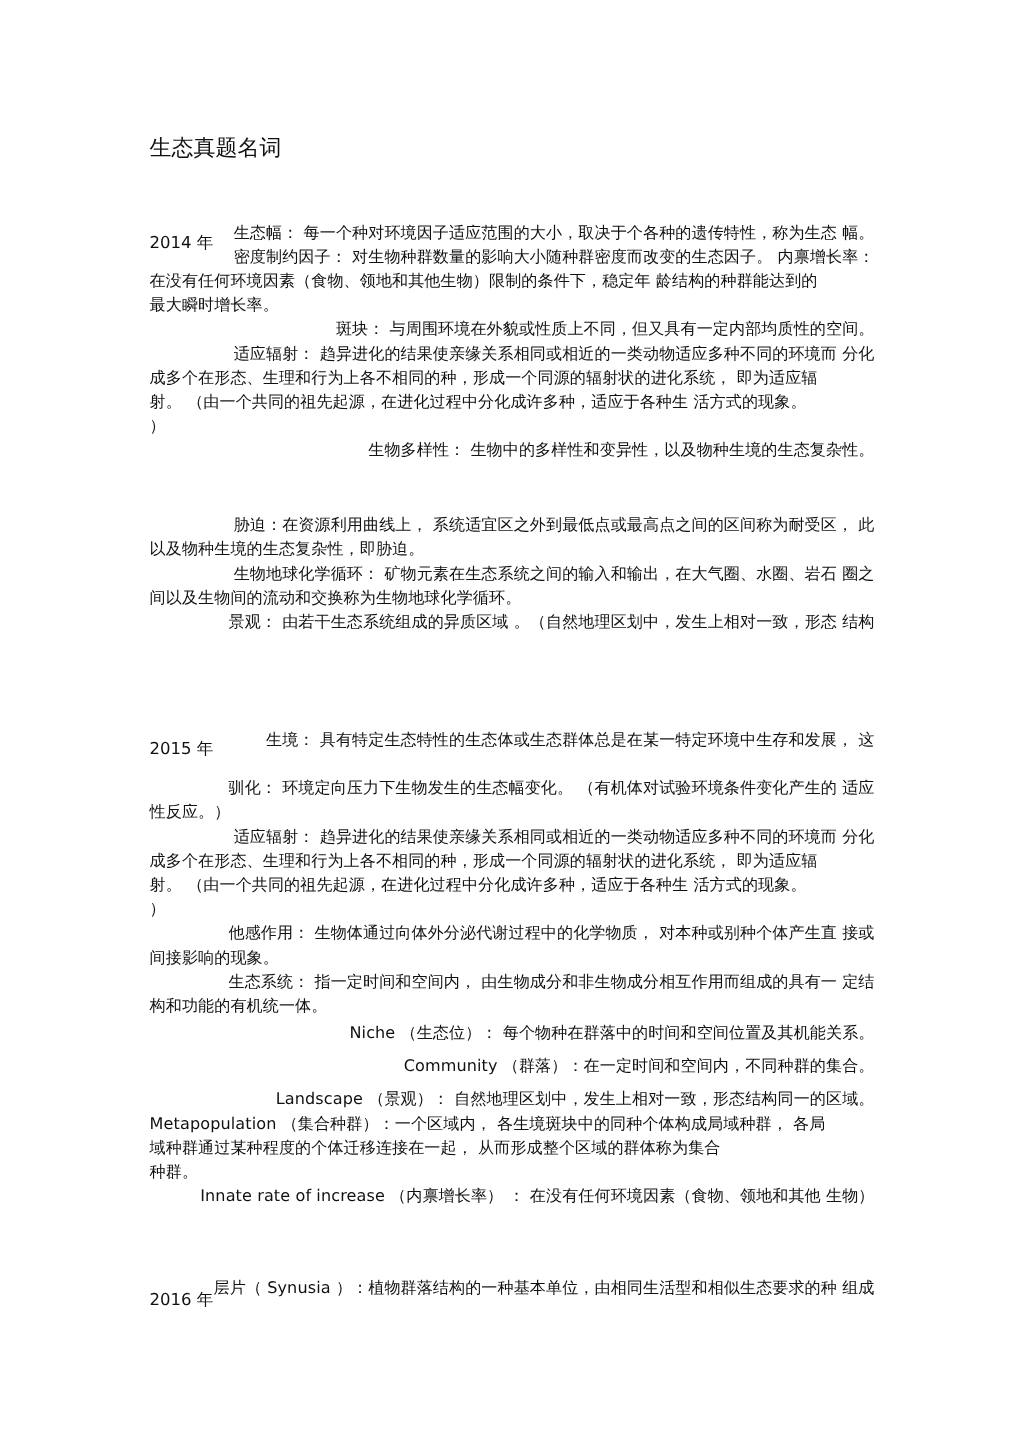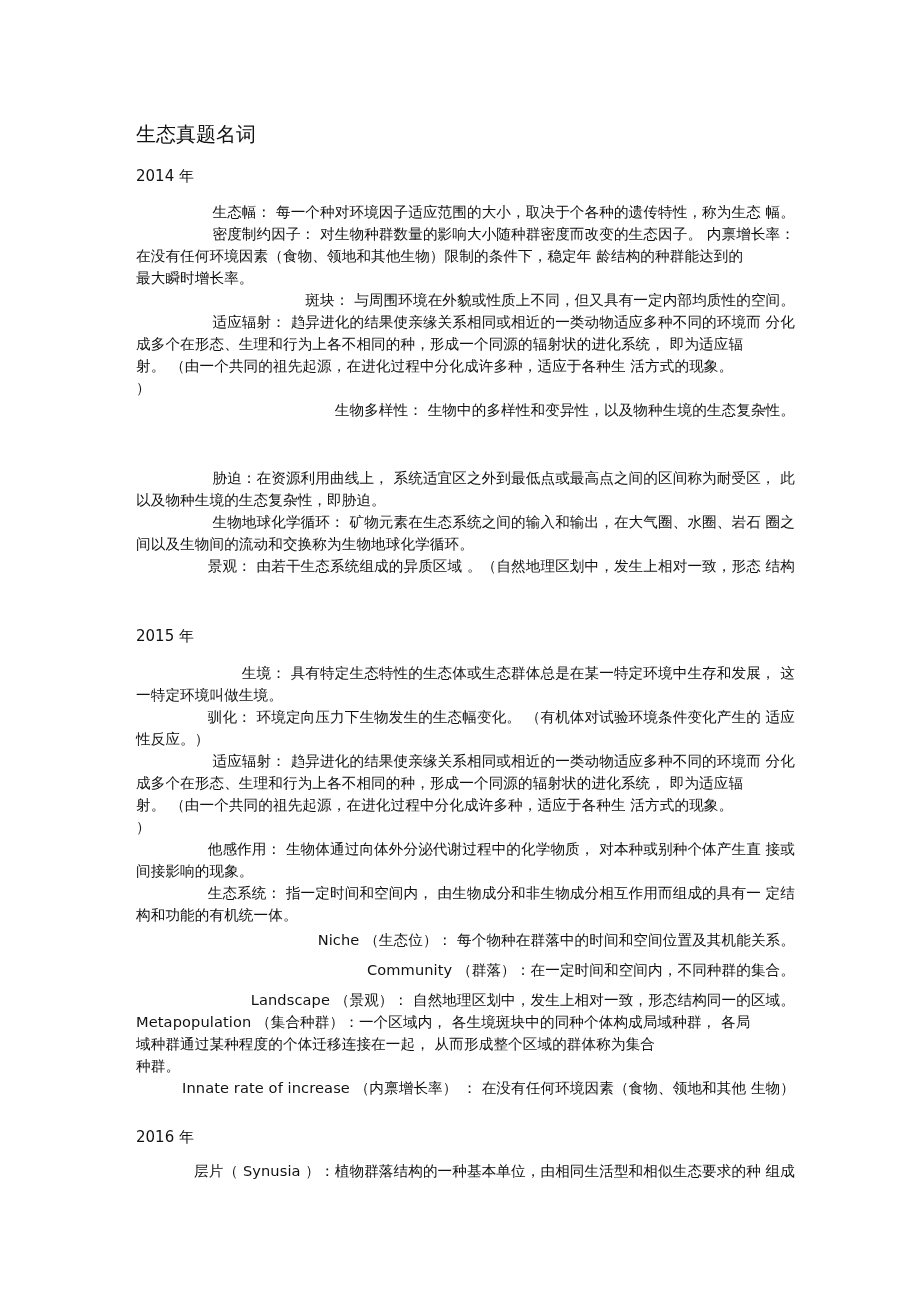--- a/index.html
+++ b/index.html
@@ -1,20 +1,20 @@
 <!DOCTYPE html>
 <html><head>
   <meta charset="utf-8">
   <style>
     html, body { margin: 0; padding: 0; background: #ffffff; }
     body { width: 920px; height: 1303px; position: relative; overflow: hidden;
            font-family: "DejaVu Sans", "Liberation Sans", sans-serif; color: #111111; }
     .page { position: absolute; left: 0; top: 0; width: 920px; height: 1082px; background: #fff; }
     .title { position: absolute; left: 136px; top: 121px; font-size: 20px; line-height: 26px; white-space: nowrap; }
-    .year { position: absolute; left: 136px; font-size: 15px; line-height: 20px; white-space: nowrap; }
+    .year { position: absolute; left: 136px; font-size: 15px; line-height: 20px; white-space: nowrap; margin-top: 44px; }
     .line { position: absolute; left: 136px; width: 642px; font-size: 14.6px; line-height: 22px;
             white-space: nowrap; overflow: visible; letter-spacing: 0.1px; }
     .ind { padding-left: 17px; text-align: right; }
   </style>
 </head>
 <body>
 
 <div class="page">
   <div class="title">生态真题名词</div>
 
@@ -30,21 +30,20 @@
   <div class="line" style="top:377px">）</div>
   <div class="line ind" style="top:399px">生物多样性：  生物中的多样性和变异性，以及物种生境的生态复杂性。</div>
   <div class="line ind" style="top:467px">胁迫：在资源利用曲线上，  系统适宜区之外到最低点或最高点之间的区间称为耐受区，  此</div>
   <div class="line" style="top:489px">以及物种生境的生态复杂性，即胁迫。</div>
   <div class="line ind" style="top:511px">生物地球化学循环：  矿物元素在生态系统之间的输入和输出，在大气圈、水圈、岩石  圈之</div>
   <div class="line" style="top:533px">间以及生物间的流动和交换称为生物地球化学循环。</div>
   <div class="line ind" style="top:555px">景观：  由若干生态系统组成的异质区域  。（自然地理区划中，发生上相对一致，形态  结构</div>
 
   <div class="year" style="top:626px">2015  年</div>
   <div class="line ind" style="top:662px">生境：  具有特定生态特性的生态体或生态群体总是在某一特定环境中生存和发展，           这</div>
-  <div class="line" style="top:684px">一特定环境叫做生境。</div>
   <div class="line ind" style="top:706px">驯化：  环境定向压力下生物发生的生态幅变化。   （有机体对试验环境条件变化产生的  适应</div>
   <div class="line" style="top:728px">性反应。）</div>
   <div class="line ind" style="top:750px">适应辐射：  趋异进化的结果使亲缘关系相同或相近的一类动物适应多种不同的环境而  分化</div>
   <div class="line" style="top:772px">成多个在形态、生理和行为上各不相同的种，形成一个同源的辐射状的进化系统，  即为适应辐</div>
   <div class="line" style="top:794px">射。   （由一个共同的祖先起源，在进化过程中分化成许多种，适应于各种生  活方式的现象。</div>
   <div class="line" style="top:816px">）</div>
   <div class="line ind" style="top:838px">他感作用：  生物体通过向体外分泌代谢过程中的化学物质，  对本种或别种个体产生直  接或</div>
   <div class="line" style="top:860px">间接影响的现象。</div>
   <div class="line ind" style="top:882px">生态系统：  指一定时间和空间内，  由生物成分和非生物成分相互作用而组成的具有一  定结</div>
   <div class="line" style="top:904px">构和功能的有机统一体。</div>

